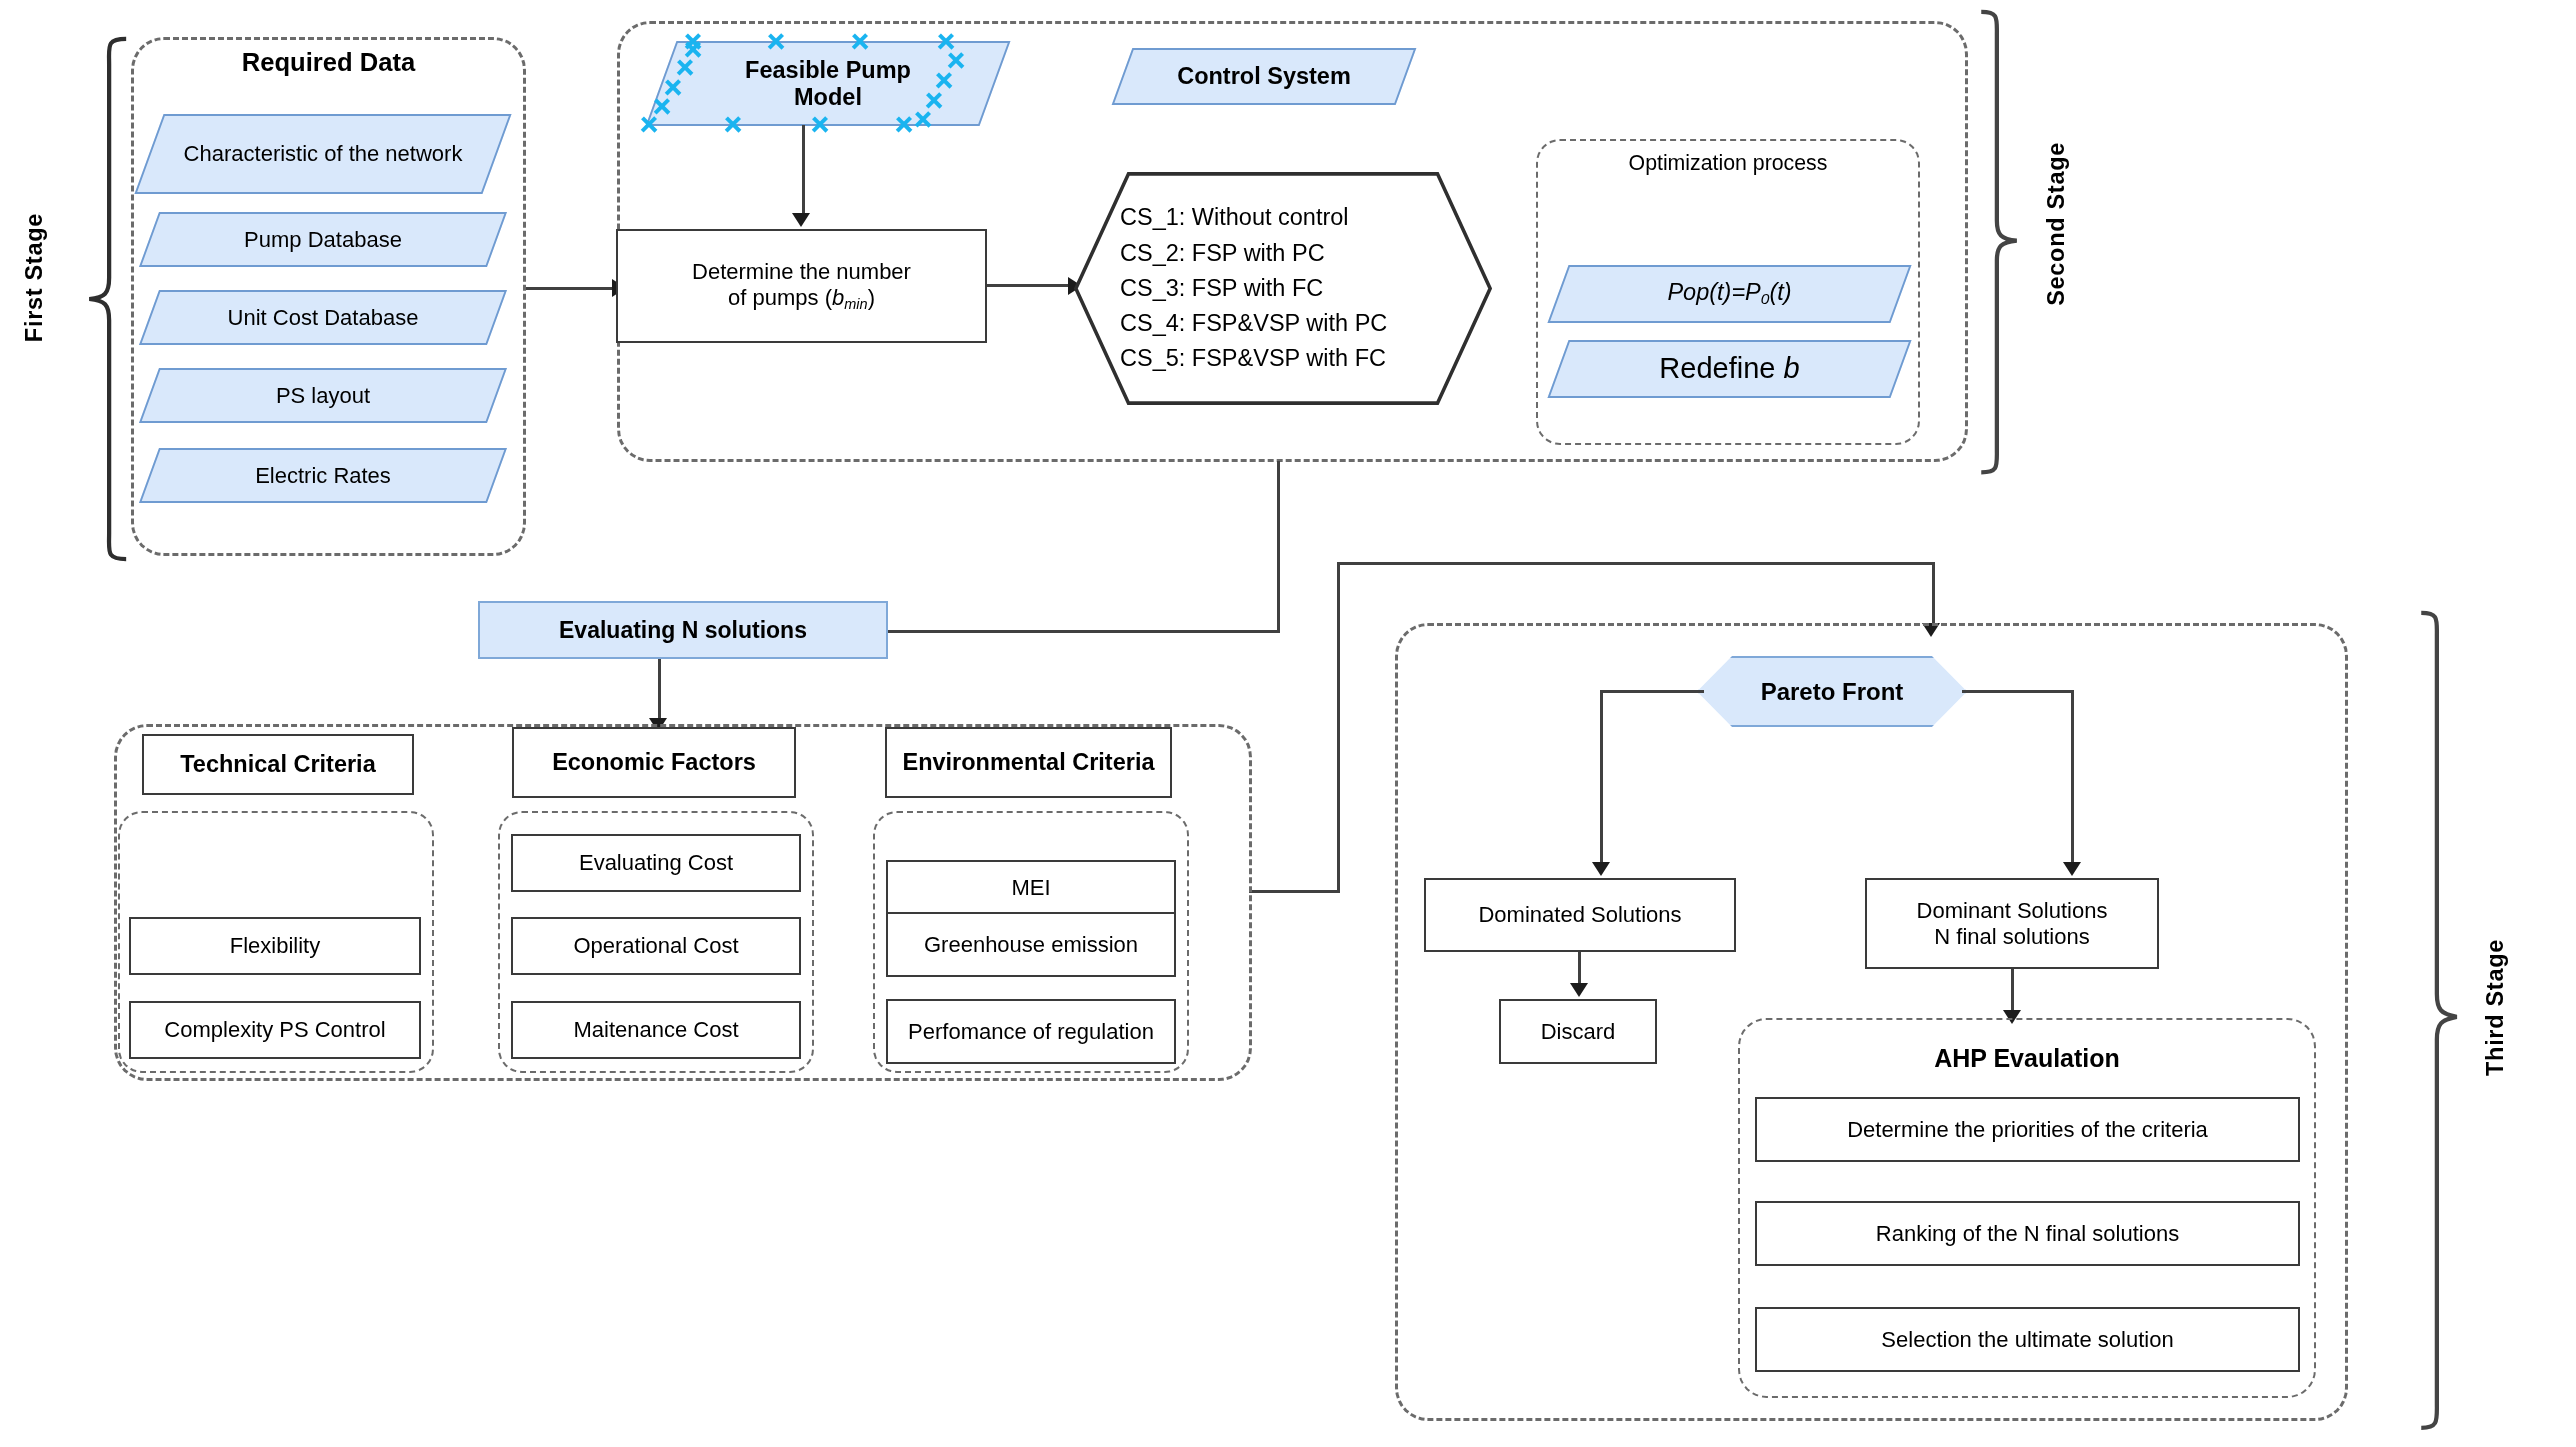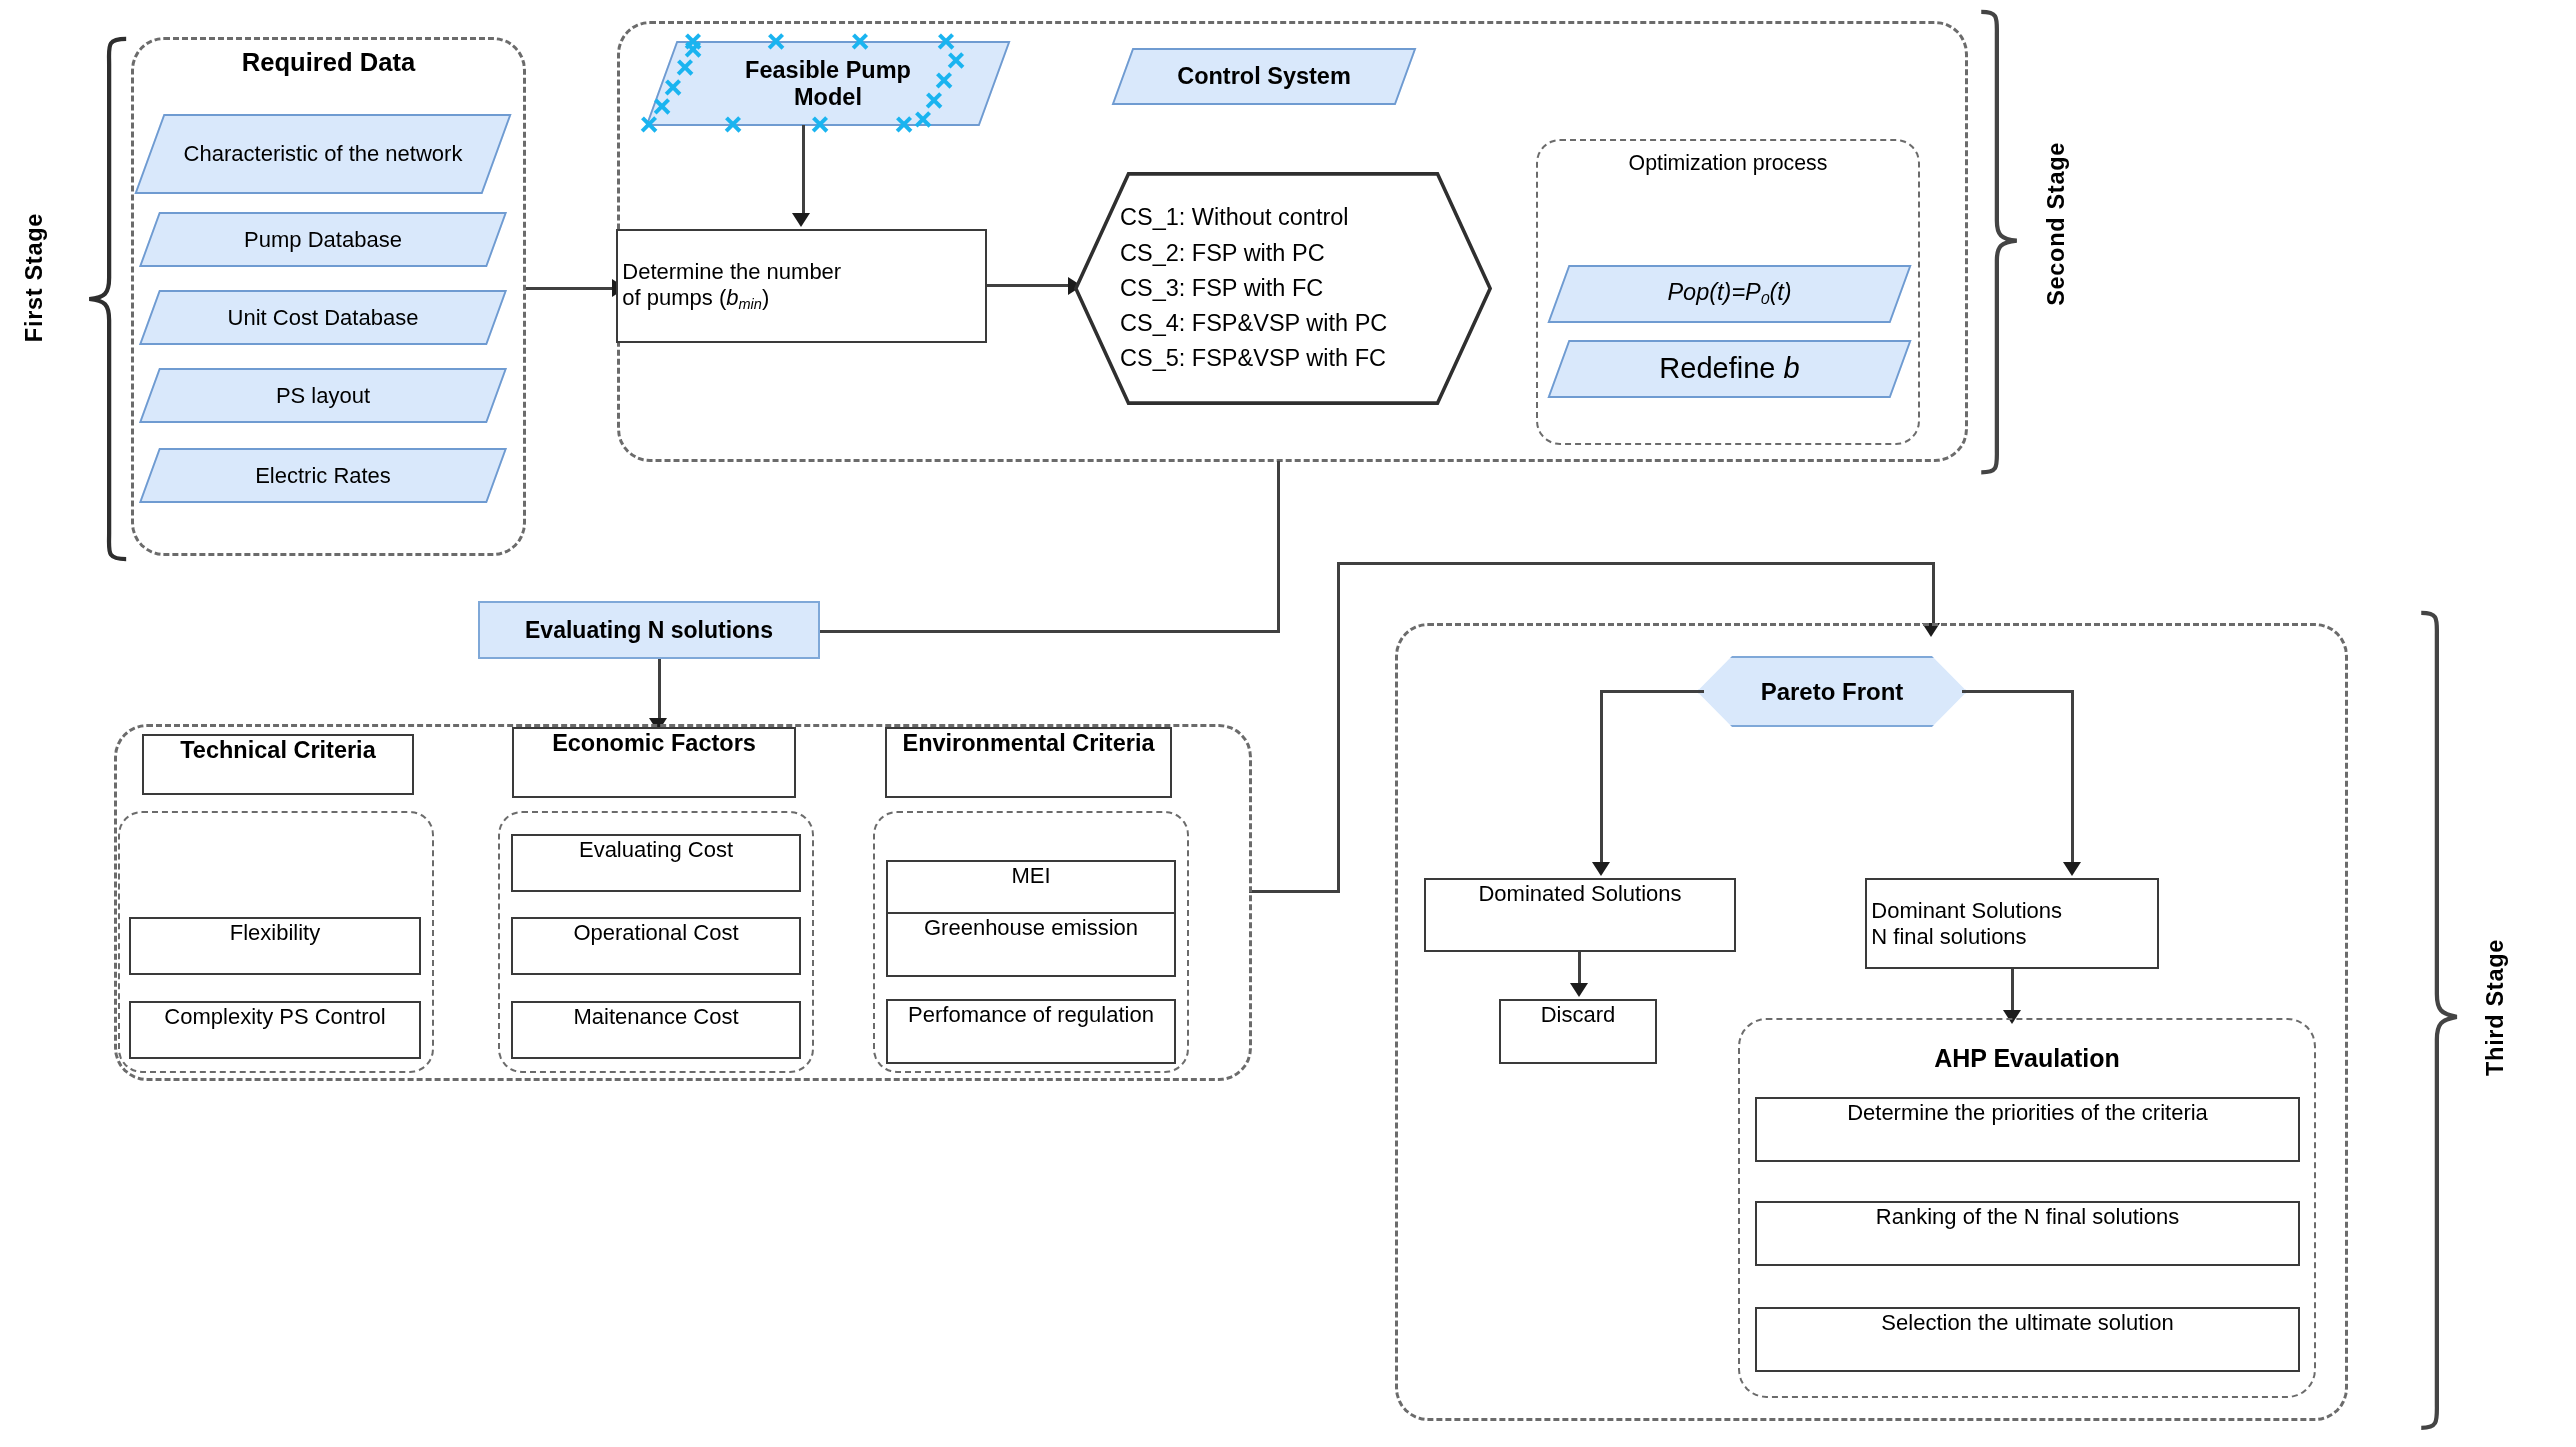--- a/index.html
+++ b/index.html
@@ -14,21 +14,21 @@
     border-radius:33px;
     background:transparent;
   }
   .dashgroup.thin{border-width:2.8px;border-radius:28.4px;}
   .dashgroup.thinner{border-width:2.8px;border-radius:24px;}
 
   
   .rect{
     border:2.8px solid #3a3a3a;
     background:#ffffff;
-    display:flex;align-items:flex-start;justify-content:center;
+    display:flex;align-items:center;justify-content:center;
     text-align:center;
     color:#000;
     font-size:22px;
     line-height:1.16;
     padding:1.4px 4.3px;
   }
 
   
   .para{
     position:absolute;
@@ -218,21 +218,21 @@
     <svg viewBox="0 0 62 660" preserveAspectRatio="none">
       <path d="M6 4 C30 4 28 12 28 36 L28 298 C28 318 34 324 56 326 C34 328 28 334 28 354 L28 620 C28 644 30 652 6 652" fill="none" stroke="#444" stroke-width="6"></path>
     </svg>
   </div>
   <div class="vlabel" style="left:2043px;top:142px;">Second Stage</div>
 
   <div class="ln lnv" style="left:1277px;top:461px;height:172px;"></div>
   <div class="ln lnh" style="left:687px;top:630px;width:593px;"></div>
   <div class="arrow arr-left" style="left:674px;top:622px;"></div>
 
-  <div class="bluerect abs" style="left:478px;top:601px;width:342px;height:58px;">
+  <div class="bluerect abs" style="left:478px;top:601px;width:410px;height:58px;">
     <span>Evaluating N solutions</span>
   </div>
   <div class="ln lnv" style="left:658px;top:659px;height:64px;"></div>
   <div class="arrow arr-down" style="left:649px;top:718px;"></div>
 
   <div class="ln lnh" style="left:1337px;top:562px;width:597px;"></div>
   <div class="ln lnv" style="left:1337px;top:562px;height:331px;"></div>
   <div class="ln lnh" style="left:1249px;top:890px;width:91px;"></div>
   <div class="ln lnv" style="left:1932px;top:562px;height:68px;"></div>
   <div class="arrow arr-down" style="left:1922px;top:623px;"></div>

